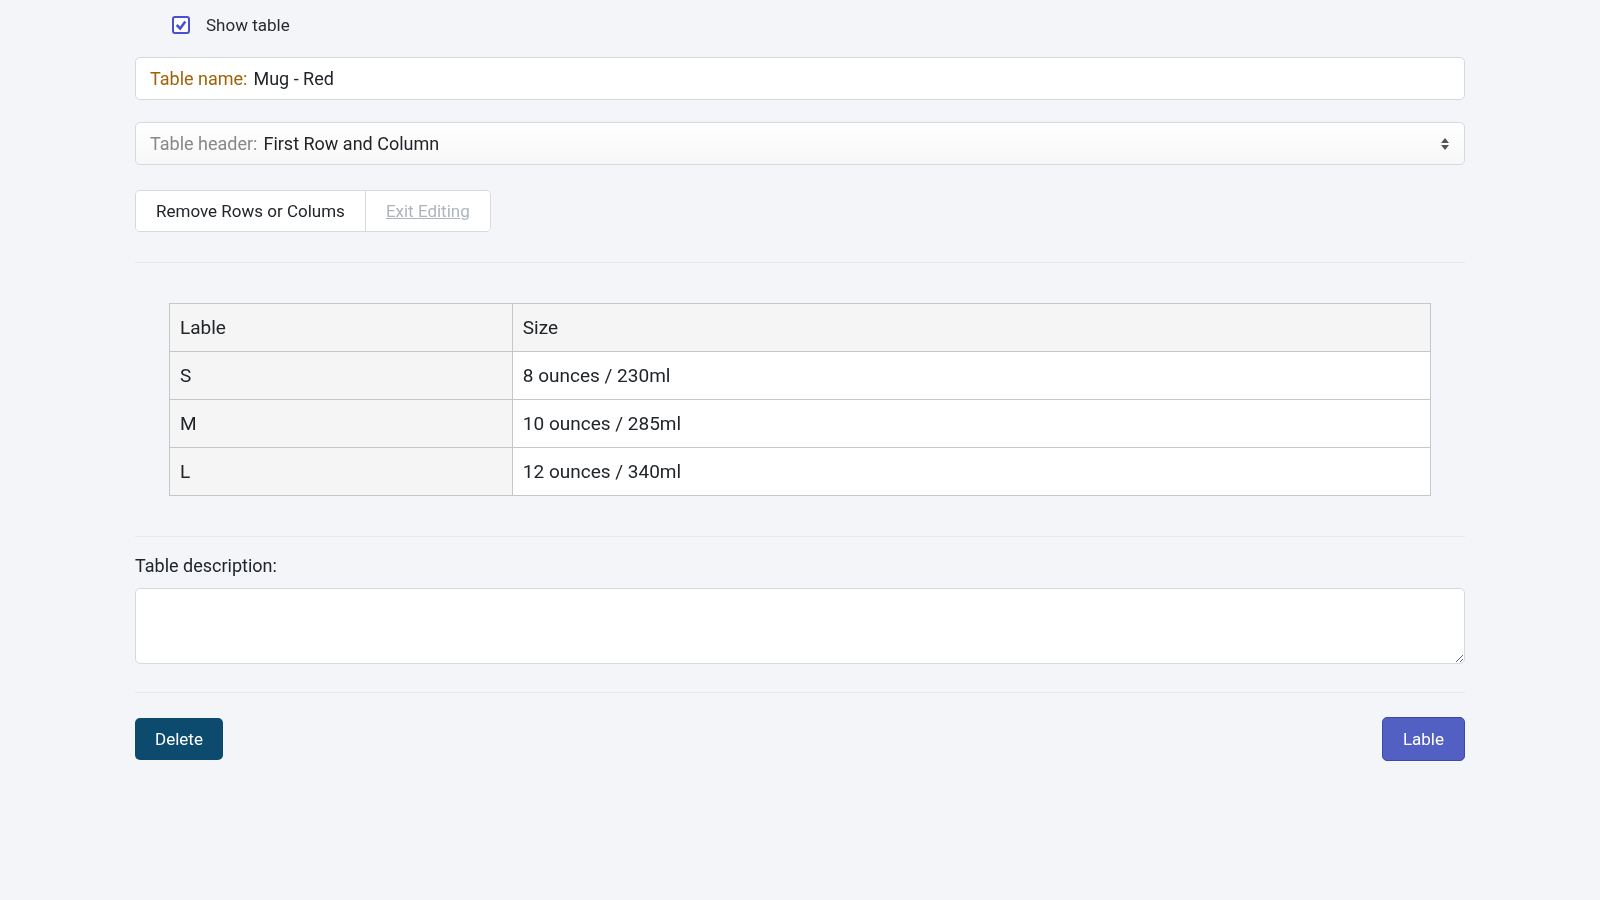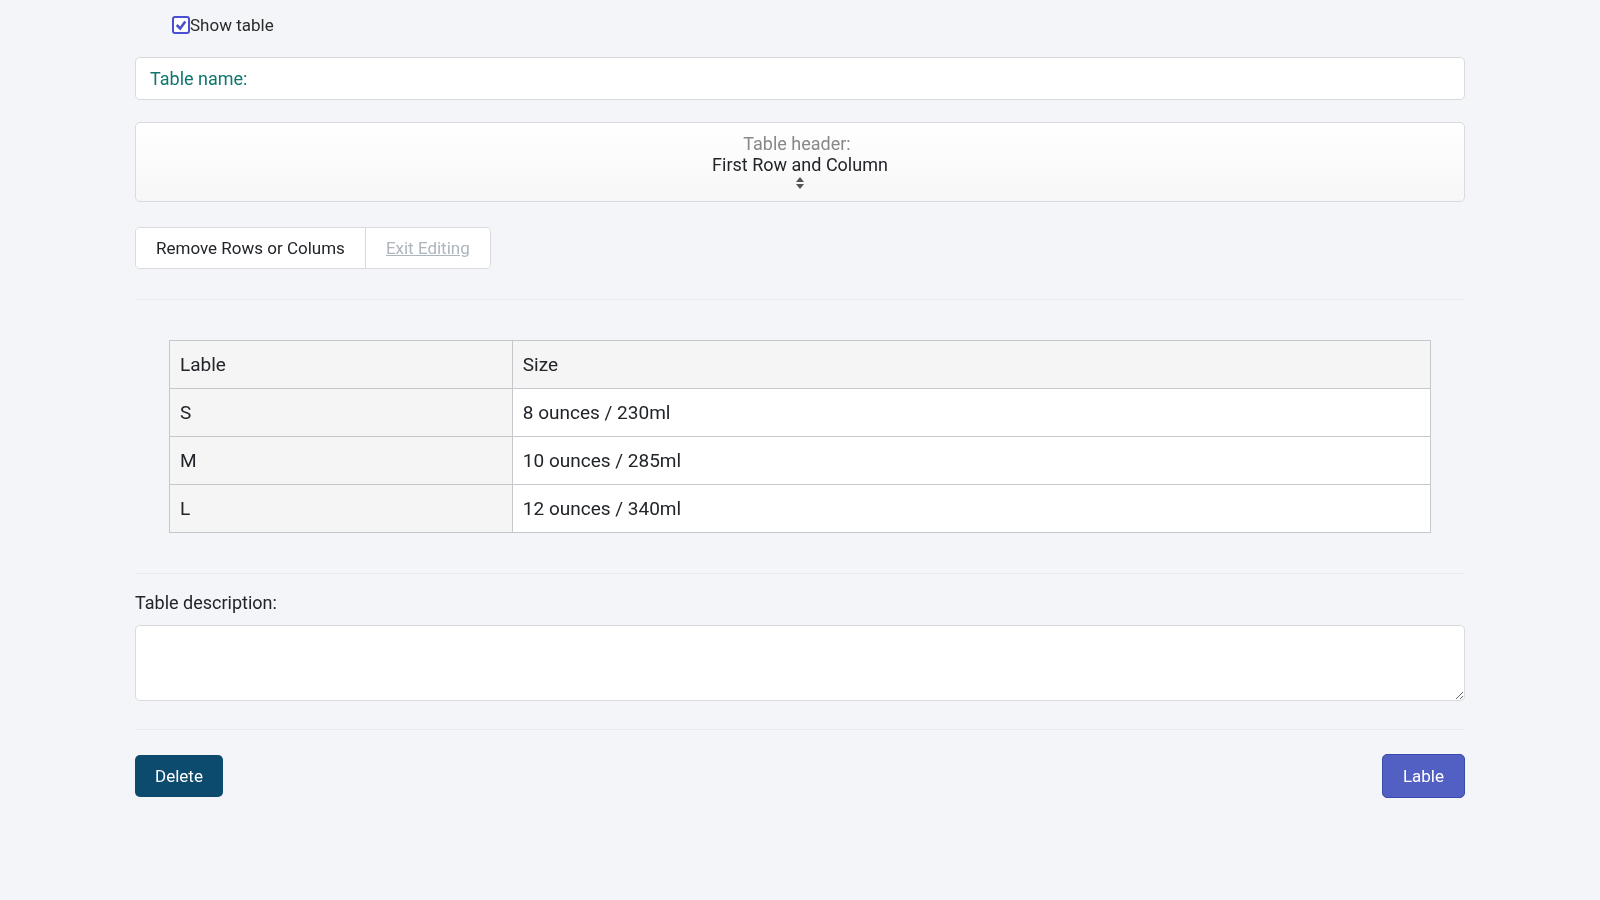--- a/index.html
+++ b/index.html
@@ -13,21 +13,21 @@
       color: #212529;
       font-size: 17px;
       padding: 15px 135px 40px;
       width: 1600px;
       height: 900px;
     }
 
     .checkbox-row {
       display: flex;
       align-items: center;
-      gap: 0;
+      gap: 16px;
       margin-bottom: 22px;
       padding-left: 37px;
     }
     .checkbox {
       width: 18px;
       height: 18px;
       border: 2px solid #4a4fd1;
       border-radius: 3px;
       display: flex;
       align-items: center;
@@ -52,21 +52,21 @@
       background: #fff;
       border: 1px solid #d7d9dd;
       border-radius: 5px;
       padding: 10px 14px;
       display: flex;
       align-items: center;
       margin-bottom: 22px;
       font-size: 18px;
     }
     .input-label {
-      color: #0f766e;
+      color: #a16207;
       margin-right: 6px;
     }
     .input-value {
       color: #212529;
       flex: 1;
       border: none;
       outline: none;
       font-size: 18px;
       font-family: inherit;
     }
@@ -76,21 +76,20 @@
       background: linear-gradient(#fff, #f7f7f7);
       border: 1px solid #d7d9dd;
       border-radius: 5px;
       padding: 10px 14px;
       display: flex;
       align-items: center;
       margin-bottom: 25px;
       font-size: 18px;
       cursor: pointer;
       position: relative;
-      flex-direction: column;
     }
     .select-label {
       color: #888;
       margin-right: 6px;
     }
     .select-value {
       color: #212529;
       flex: 1;
     }
     .select-arrows {
@@ -227,20 +226,21 @@
   <div class="checkbox">
     <svg viewBox="0 0 14 14">
         <polyline points="2,7 6,11 12,3"></polyline>
       </svg>
   </div>
   <span class="checkbox-label">Show table</span>
 </div>
 
 <div class="input-field">
   <span class="input-label">Table name:</span>
+  <input class="input-value" type="text" value="Mug - Red" style="">
 </div>
 
 <div class="select-field">
   <span class="select-label">Table header:</span>
   <span class="select-value">First Row and Column</span>
   <span class="select-arrows">
     <span class="arrow-up"></span>
     <span class="arrow-down"></span>
   </span>
 </div>

